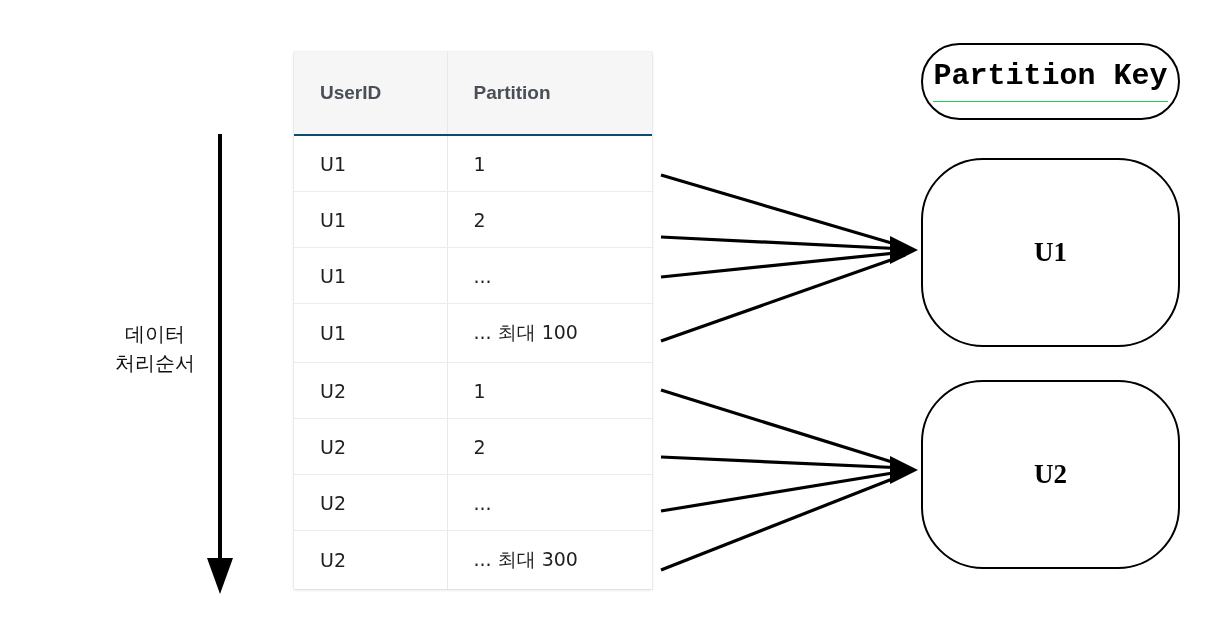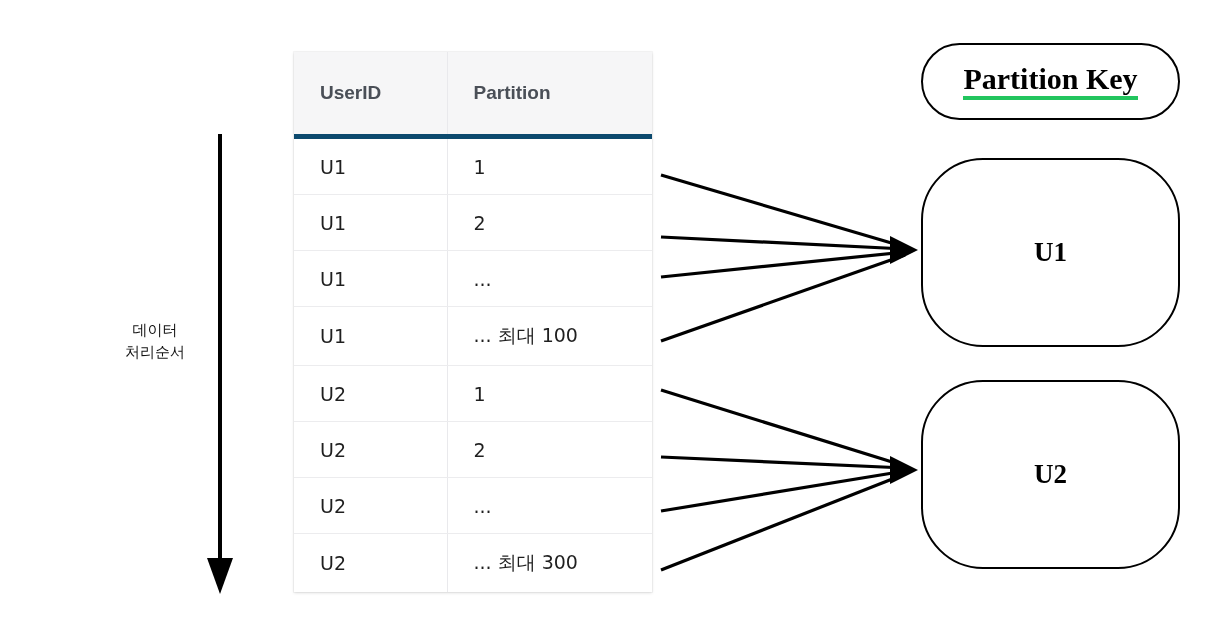--- a/index.html
+++ b/index.html
@@ -24,21 +24,21 @@
     width: 52px;
     height: 470px;
   }
   #flow-label {
     position: absolute;
     left: 100px;
     top: 320px;
     width: 110px;
     text-align: center;
     font-family: "DejaVu Sans", "Liberation Sans", sans-serif;
-    font-size: 15px;
+    font-size: 20px;
     line-height: 1.45;
     color: #111111;
     white-space: pre-line;
   }
 
   
   #data-table {
     position: absolute;
     left: 294px;
     top: 52px;
@@ -48,21 +48,21 @@
     box-shadow: 0 1px 3px rgba(0,0,0,0.13), 0 0 0 1px rgba(0,0,0,0.035);
     table-layout: fixed;
   }
   #data-table thead th {
     background: #f6f6f7;
     color: #4a4f57;
     font-size: 19px;
     font-weight: bold;
     text-align: left;
     padding: 30px 0 30px 26px;
-    border-bottom: 5px solid #0c4a6e;
+    border-bottom: 2px solid #0c4a6e;
     border-right: 1px solid #e9e9ec;
   }
   #data-table thead th:last-child { border-right: none; }
   #data-table tbody td {
     color: #1f1f1f;
     font-size: 19px;
     font-weight: normal;
     text-align: left;
     padding: 16px 0 16px 26px;
     height: 23px;
@@ -99,23 +99,24 @@
   }
   #partition-key-node {
     left: 921px;
     top: 43px;
     width: 255px;
     height: 73px;
     border-radius: 40px;
     font-size: 30px;
   }
   #partition-key-label {
-    border-bottom: 4px solid #22c55e;
-    padding-bottom: 1px;
+    border-bottom: 1px solid #22c55e;
+    padding-bottom: 8px;
     line-height: 1.05;
+    font-family: Liberation Mono, monospace;
   }
   #node-u1 {
     left: 921px;
     top: 158px;
     width: 255px;
     height: 185px;
     border-radius: 62px;
     font-size: 27px;
   }
   #node-u2 {

